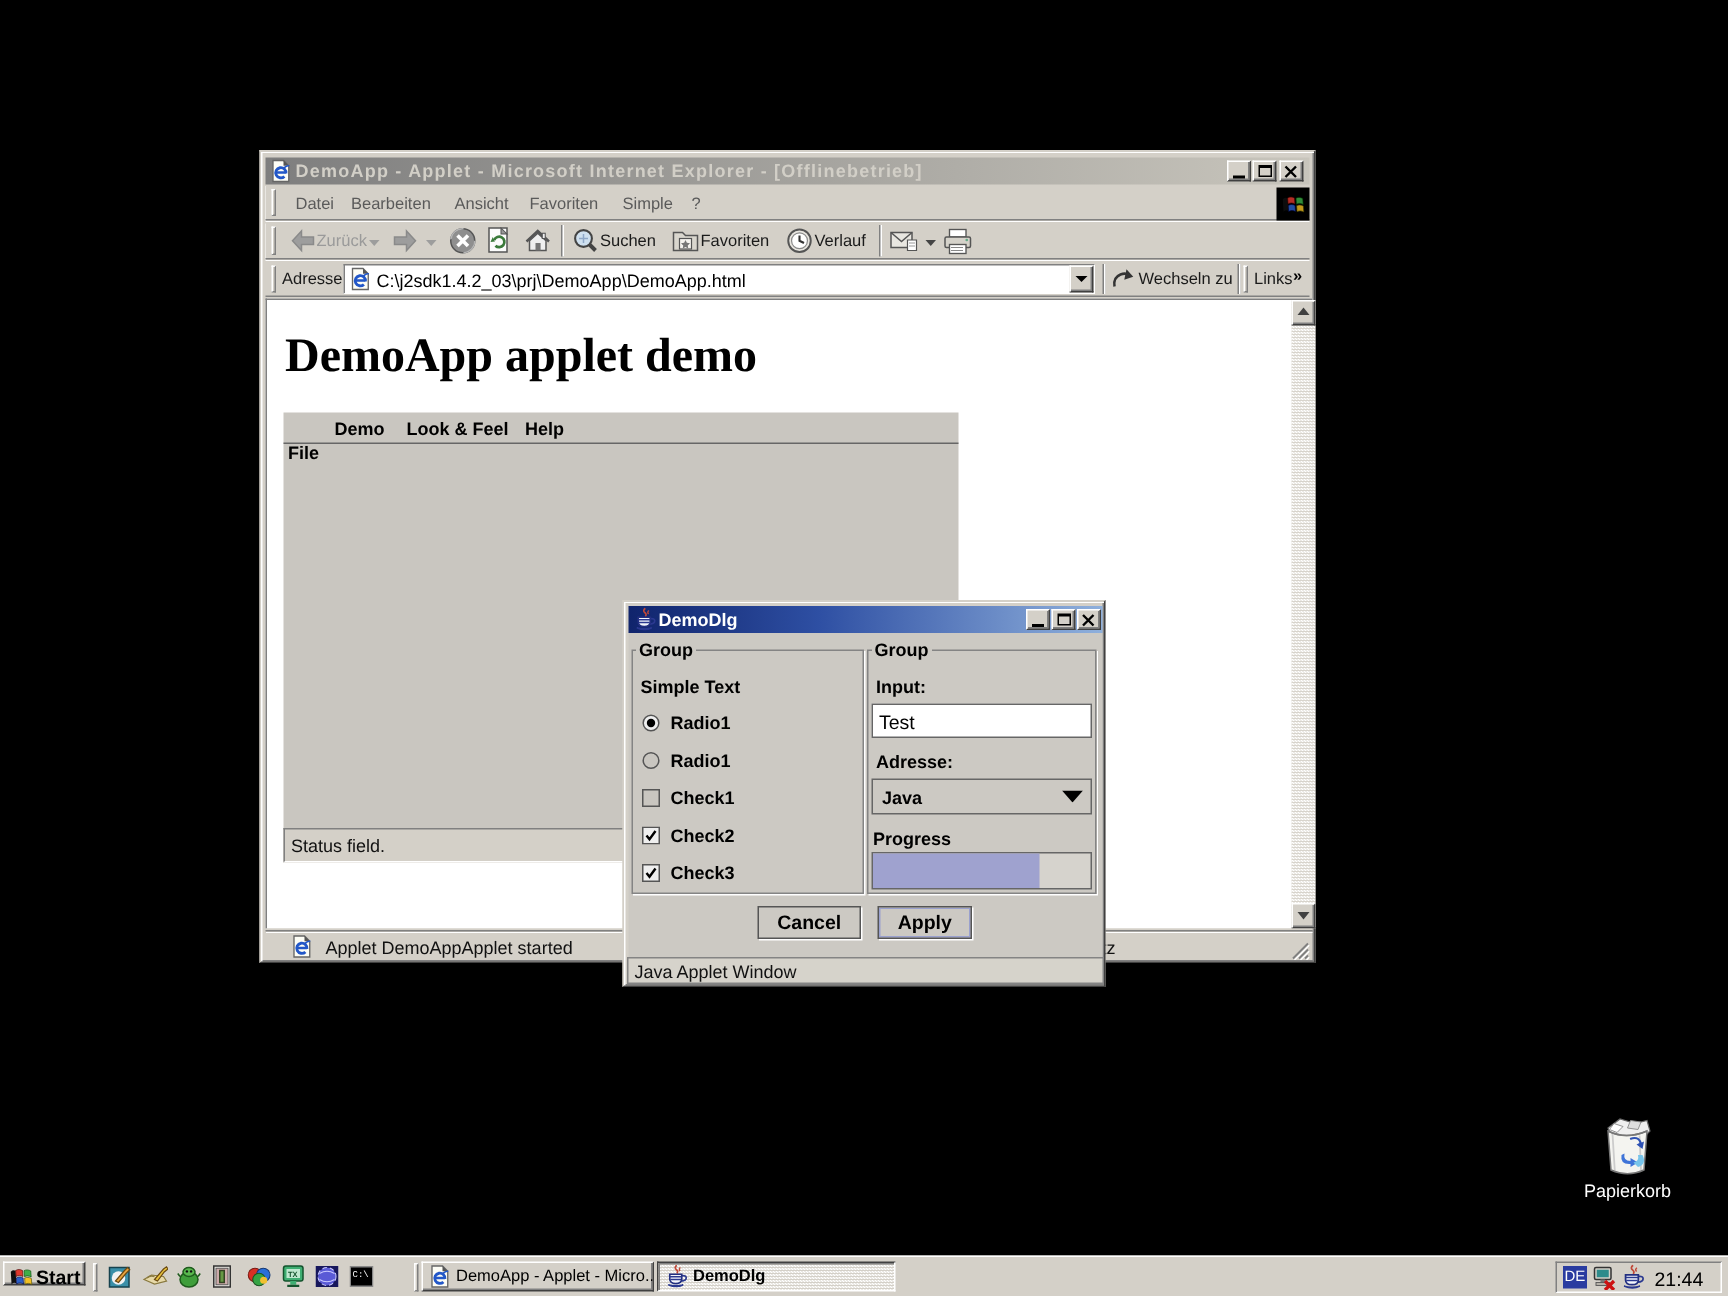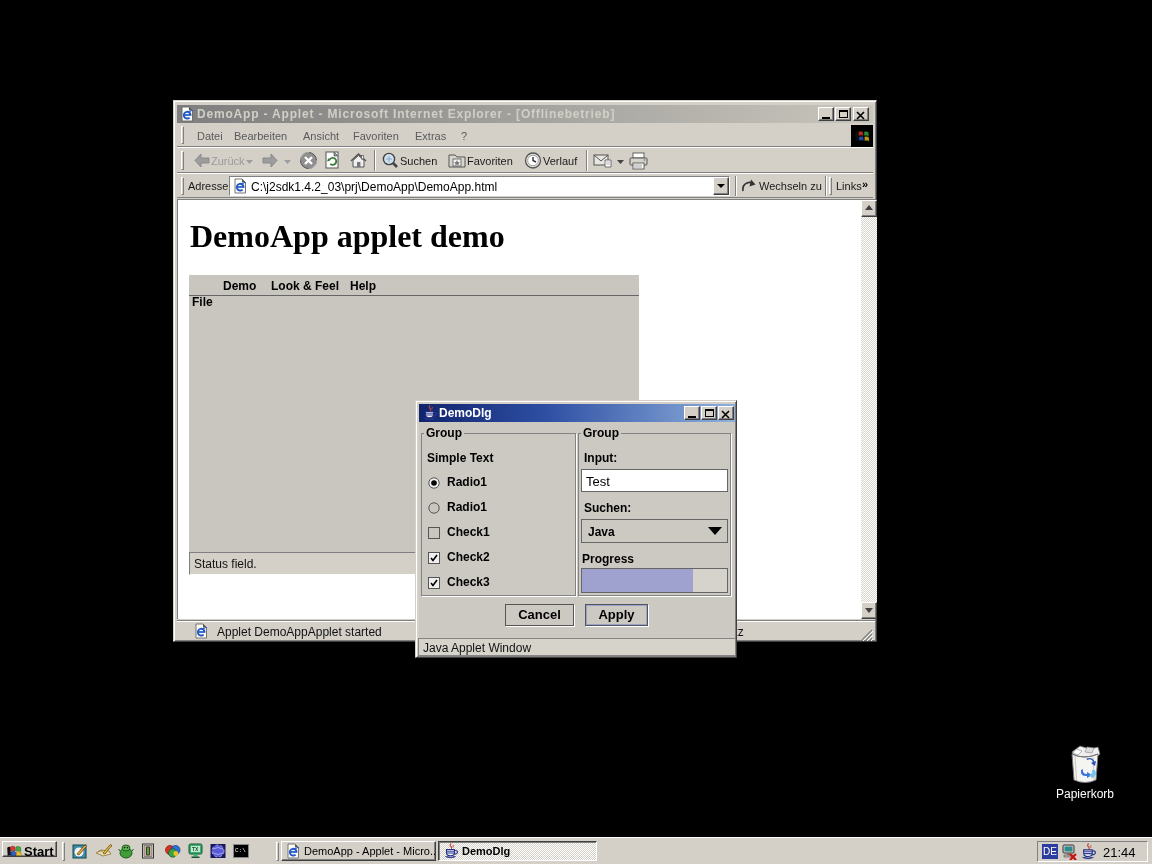--- a/index.html
+++ b/index.html
@@ -36,21 +36,21 @@
           <path d="M3 2 L10 9 M10 2 L3 9" stroke="#000" stroke-width="1.6"></path>
         </svg></div>
   </div>
 
   <div class="abs" style="left:3px; top:22px; width:696px; height:24px; border-bottom:1px solid #808080; box-shadow:0 1px 0 #fff;">
     <div class="abs grip" style="left:4px; top:3px; height:18px;"></div>
     <div class="abs" style="left:20px; top:7px; font-size:11px; color:#5a5a5a;">Datei</div>
     <div class="abs" style="left:57px; top:7px; font-size:11px; color:#5a5a5a;">Bearbeiten</div>
     <div class="abs" style="left:126px; top:7px; font-size:11px; color:#5a5a5a;">Ansicht</div>
     <div class="abs" style="left:176px; top:7px; font-size:11px; color:#5a5a5a;">Favoriten</div>
-    <div class="abs" style="left:238px; top:7px; font-size:11px; color:#5a5a5a;">Extras</div>
+    <div class="abs" style="left:238px; top:7px; font-size:11px; color:#5a5a5a;">Simple</div>
     <div class="abs" style="left:284px; top:7px; font-size:11px; color:#5a5a5a;">?</div>
     <div class="abs" style="left:674px; top:2px; width:22px; height:22px; background:#000;">
         <div style="position:absolute;left:3px;top:3px;opacity:0.8;"><svg width="16" height="16" viewBox="0 0 16 16">
             <path d="M1.2 4.8 q1.6 -1.6 3.2 -0.6 l0.5 8.4 q-1.6 -1 -3.2 0.6 z" fill="#111"></path>
             <path d="M4.4 4 C6 3 7.5 3.2 9 4 L9.3 8 C7.8 7.2 6.3 7 4.7 8 Z" fill="#e03a2f" stroke="#400" stroke-width="0.4"></path>
             <path d="M10 4.1 C11.5 3.3 13 3.5 14.5 4.3 L14.8 8.3 C13.3 7.5 11.8 7.3 10.3 8.1 Z" fill="#3fae49" stroke="#040" stroke-width="0.4"></path>
             <path d="M4.8 9 C6.4 8 7.9 8.2 9.4 9 L9.7 13 C8.2 12.2 6.7 12 5.1 13 Z" fill="#2b5fc7" stroke="#004" stroke-width="0.4"></path>
             <path d="M10.4 9.1 C11.9 8.3 13.4 8.5 14.9 9.3 L15.2 13.3 C13.7 12.5 12.2 12.3 10.7 13.1 Z" fill="#f3c024" stroke="#440" stroke-width="0.4"></path>
           </svg></div>
       </div>
@@ -253,21 +253,21 @@
         </svg></div>
     <div class="abs" style="left:28px; top:153px; font-size:12px; font-weight:bold;">Check3</div>
 
     <fieldset class="abs" style="left:159px; top:4px; width:153px; height:170px; border:1px solid #848484; box-shadow:1px 1px 0 #fff;">
       <legend style="font-size:12px; font-weight:bold; color:#000; padding:0 2px; margin-left:2px;">Group</legend>
     </fieldset>
     <div class="abs" style="left:165px; top:29px; font-size:12px; font-weight:bold;">Input:</div>
     <div class="abs" style="left:162px; top:47px; width:147px; height:23px; background:#fff; border:1px solid #666;">
       <span style="position:absolute; left:4px; top:4px; font-size:13px;">Test</span>
     </div>
-    <div class="abs" style="left:165px; top:79px; font-size:12px; font-weight:bold;">Suchen:</div>
+    <div class="abs" style="left:165px; top:79px; font-size:12px; font-weight:bold;">Adresse:</div>
     <div class="abs" style="left:162px; top:97px; width:147px; height:24px; background:#ccc9c3; border:1px solid #666;">
       <span style="position:absolute; left:6px; top:5px; font-size:12px; font-weight:bold;">Java</span>
       <svg style="position:absolute; right:5px; top:7px;" width="14" height="8" viewBox="0 0 14 8">
           <path d="M0 0 L14 0 L7 8 Z" fill="#000"></path>
         </svg>
     </div>
     <div class="abs" style="left:163px; top:130px; font-size:12px; font-weight:bold;">Progress</div>
     <div class="abs" style="left:162px; top:146px; width:147px; height:25px; border:1px solid #666; background:#d6d3cd;">
       <div class="abs" style="left:0; top:0; width:111px; height:23px; background:#9fa2cf;"></div>
     </div>

